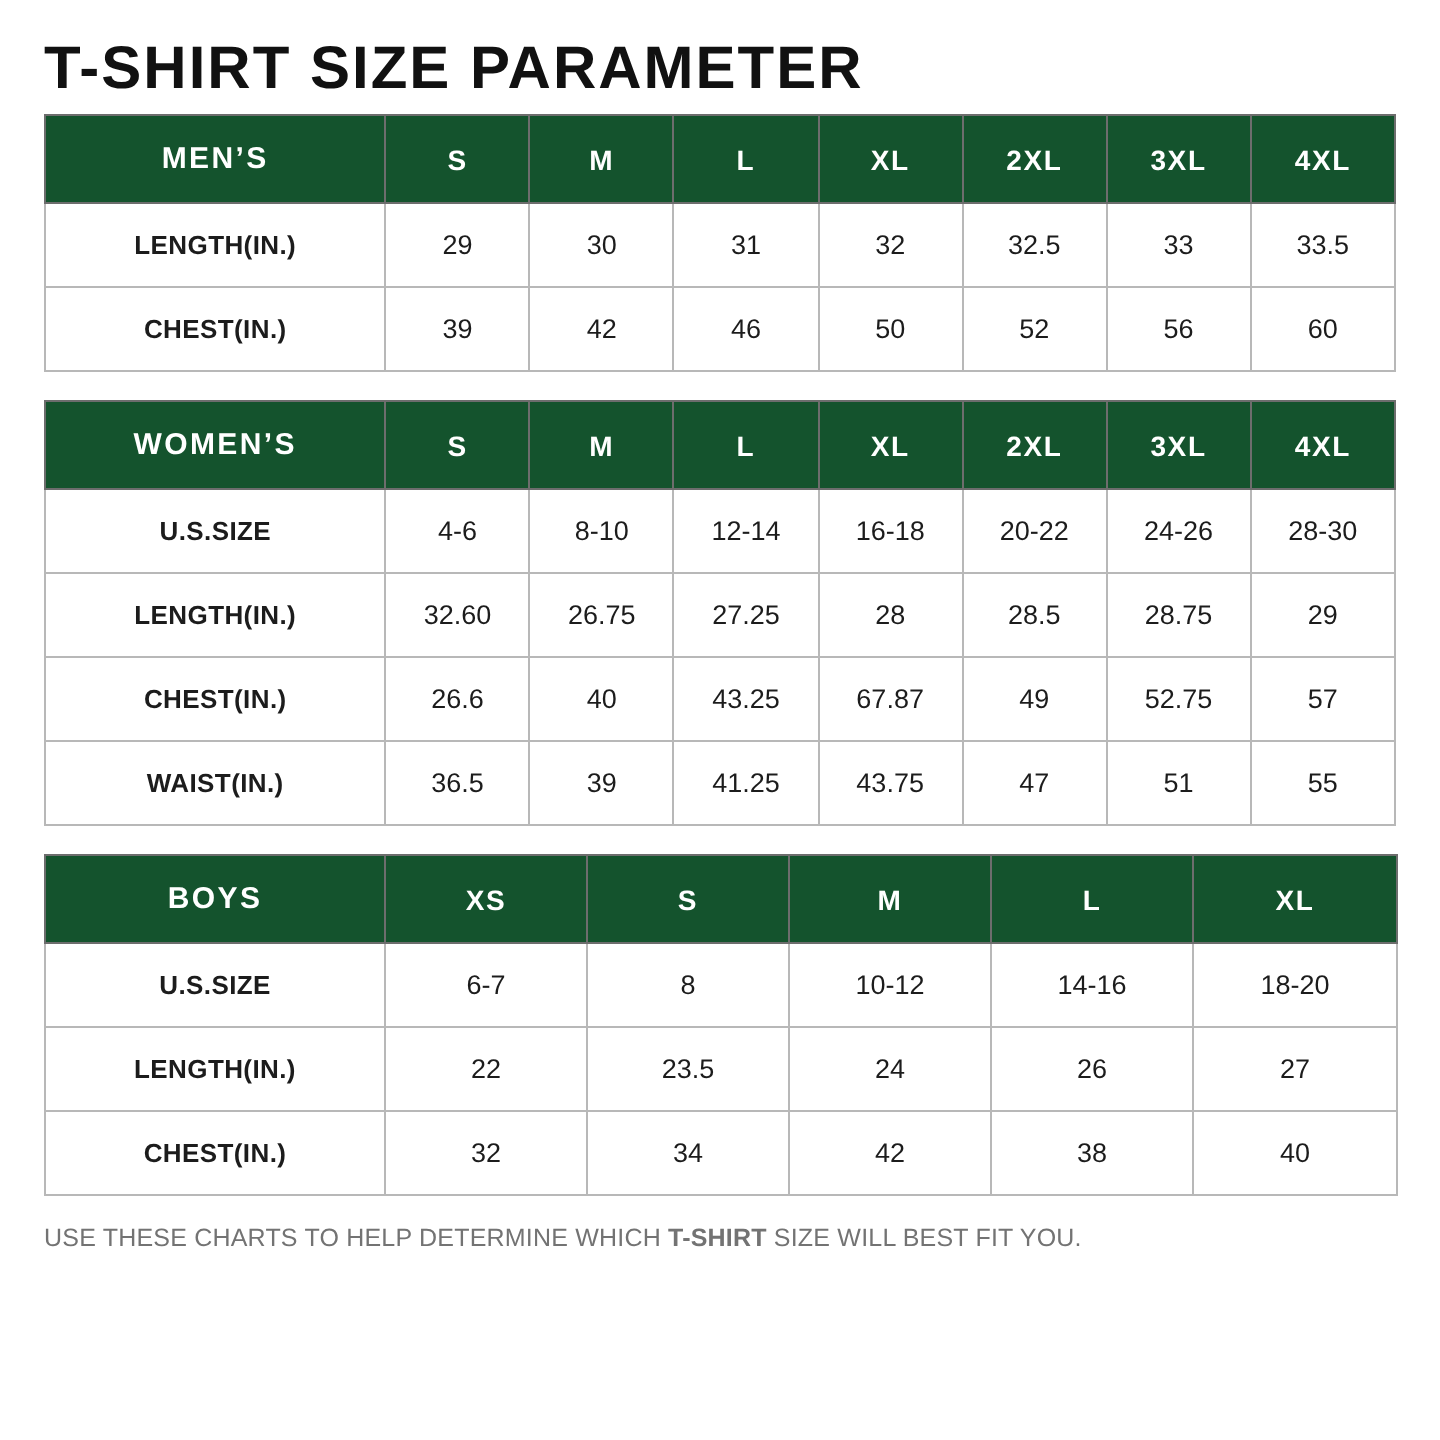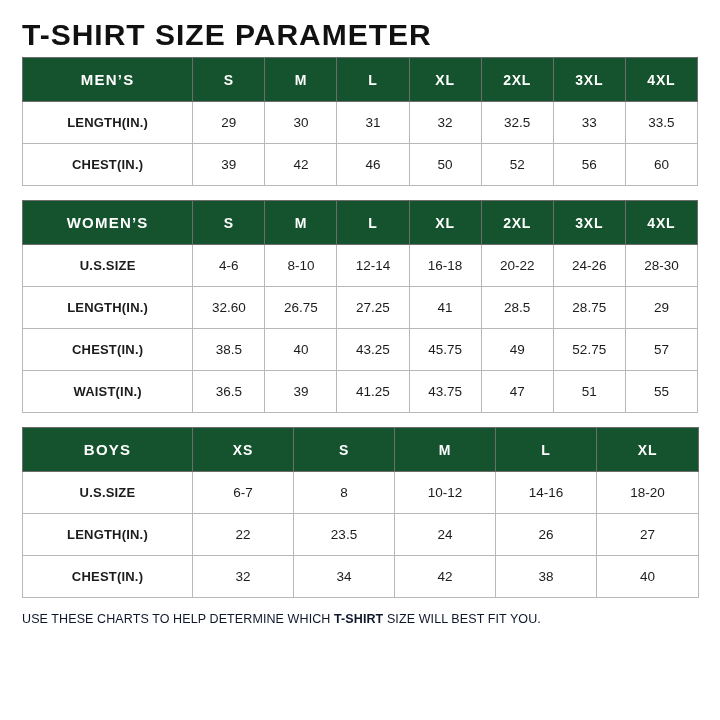--- a/index.html
+++ b/index.html
@@ -70,21 +70,21 @@
   }
   table.size-table tbody td.row-label {
     font-weight: bold;
     font-size: 13px;
     letter-spacing: 0.2px;
   }
   table.size-table tbody td {
     background: #ffffff;
   }
   .footer-note {
-    color: #0f172a;
+    color: #737373;
     font-size: 12.5px;
     letter-spacing: 0.1px;
     margin-top: 2px;
   }
   .footer-note .strong {
     font-weight: bold;
   }
 </style>
 </head>
 <body>
@@ -173,31 +173,31 @@
         <td>16-18</td>
         <td>20-22</td>
         <td>24-26</td>
         <td>28-30</td>
       </tr>
       <tr>
         <td class="row-label">LENGTH(IN.)</td>
         <td>32.60</td>
         <td>26.75</td>
         <td>27.25</td>
-        <td>41</td>
+        <td>28</td>
         <td>28.5</td>
         <td>28.75</td>
         <td>29</td>
       </tr>
       <tr>
         <td class="row-label">CHEST(IN.)</td>
-        <td>38.5</td>
+        <td>26.6</td>
         <td>40</td>
         <td>43.25</td>
-        <td>45.75</td>
+        <td>67.87</td>
         <td>49</td>
         <td>52.75</td>
         <td>57</td>
       </tr>
       <tr>
         <td class="row-label">WAIST(IN.)</td>
         <td>36.5</td>
         <td>39</td>
         <td>41.25</td>
         <td>43.75</td>

